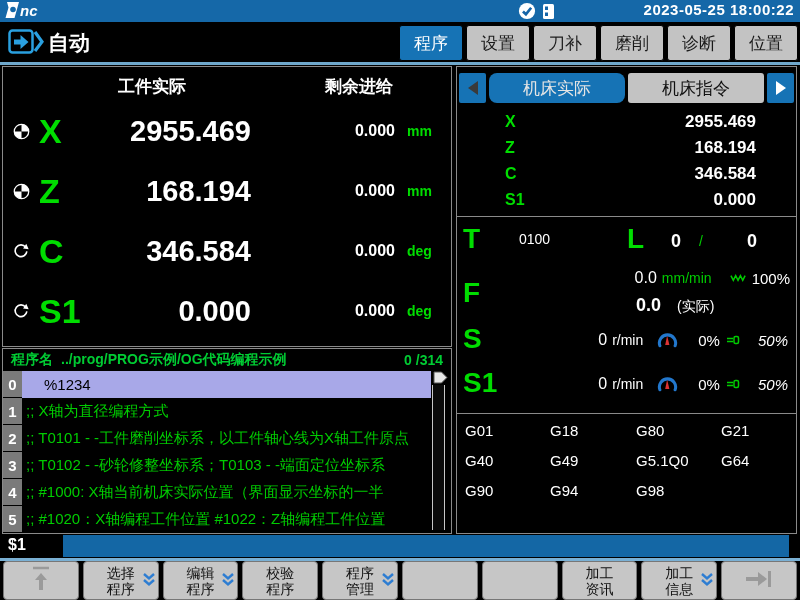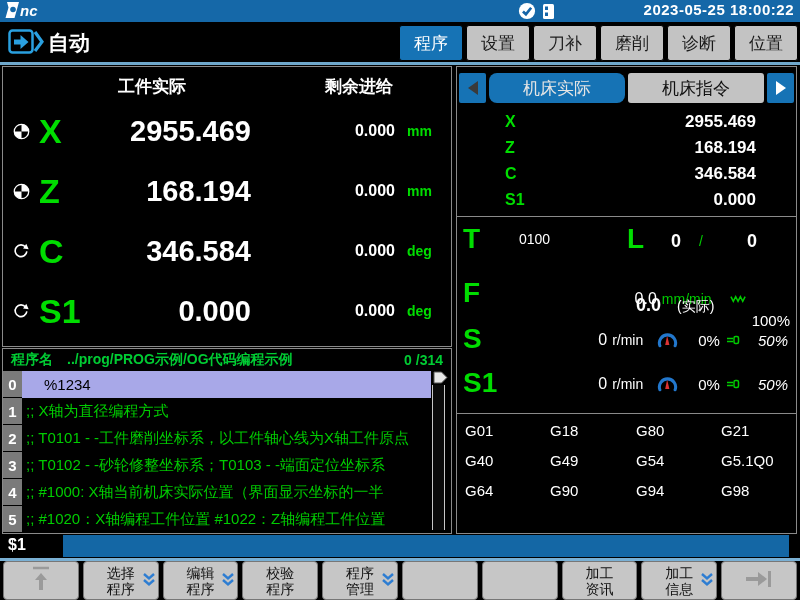--- a/index.html
+++ b/index.html
@@ -30,21 +30,21 @@
   .a-icon{width:36px;padding-left:10px;box-sizing:border-box;display:flex;align-items:center;}
   .a-label{width:64px;color:#00DD00;font-size:34px;font-weight:bold;line-height:1;}
   .a-value{width:148px;color:#fff;font-size:29px;font-weight:bold;text-align:right;}
   .a-rem{flex:1;color:#fff;font-size:16px;font-weight:bold;text-align:right;}
   .a-unit{width:56px;color:#00DD00;font-size:14px;font-weight:bold;padding-left:12px;box-sizing:border-box;}
   
   .program-panel{position:absolute;left:2px;top:348px;width:450px;height:186px;background:#000;
                  border:1px solid #8a8a8a;box-sizing:border-box;}
   .prog-header{height:22px;display:flex;align-items:center;color:#00CC33;font-weight:bold;
                font-size:14px;padding:0 8px;white-space:nowrap;}
-  .prog-header .p-label{margin-right:14px;text-align:center;}
+  .prog-header .p-label{margin-right:8px;text-align:center;}
   .prog-header .p-path{flex:1;overflow:hidden;}
   .prog-header .p-pos{margin-left:4px;}
   .prog-lines{position:relative;height:162px;overflow:hidden;}
   .line{display:flex;height:27px;align-items:stretch;}
   .gutter{width:19px;background:#7a7a7a;color:#fff;font-size:15px;font-weight:bold;
           display:flex;align-items:center;justify-content:center;border-bottom:1px solid #000;box-sizing:border-box;}
   .ltext{width:409px;color:#00CC00;font-size:15px;display:flex;align-items:center;padding-left:4px;
          white-space:nowrap;overflow:hidden;box-sizing:border-box;}
   .line.hl .ltext{background:#A8A8E8;color:#000;box-shadow:0 -2px 0 #4466DD;padding-left:22px;}
   .prog-scroll{position:absolute;right:6px;top:14px;bottom:3px;width:11px;background:#0a0a0a;
@@ -70,21 +70,21 @@
   .t-num{position:absolute;left:62px;top:14px;color:#fff;font-size:14px;font-weight:normal;}
   .l-label{position:absolute;left:170px;top:8px;}
   .l-cur{position:absolute;left:214px;top:14px;color:#fff;font-size:18px;font-weight:bold;}
   .l-sep{position:absolute;left:242px;top:16px;color:#00CC00;font-size:14px;}
   .l-tot{position:absolute;left:290px;top:14px;color:#fff;font-size:18px;font-weight:bold;}
   .f-label{position:absolute;left:6px;top:62px;}
   .f-line1{position:absolute;right:6px;top:52px;display:flex;align-items:center;}
   .f-val{color:#fff;font-size:16px;}
   .f-unit{color:#00CC00;font-size:14px;margin-left:5px;}
   .f-zig{margin-left:18px;display:flex;align-items:center;}
-  .f-ovr{color:#fff;font-size:15px;margin-left:5px;margin-top:43px;}
+  .f-ovr{color:#fff;font-size:15px;margin-left:5px;}
   .f-line2{position:absolute;left:179px;top:78px;display:flex;align-items:baseline;}
   .f-act{color:#fff;font-size:18px;font-weight:bold;}
   .f-actlabel{color:#fff;font-size:14px;margin-left:16px;}
   .s-row{position:absolute;left:0;right:0;height:44px;}
   .s-row.s1row{top:148px;} .s-row.s0row{top:104px;}
   .s-label{position:absolute;left:6px;top:4px;}
   .s-data{position:absolute;right:8px;top:10px;display:flex;align-items:center;}
   .s-val{color:#fff;font-size:16px;}
   .s-unit{color:#ffffff;font-size:14px;margin-left:5px;}
   .s-gauge{margin-left:14px;display:flex;align-items:center;}
@@ -362,21 +362,20 @@
     </div>
     <div class="m-div"></div>
 
     <div class="m-gcodes">
       <span class="gcode">G01</span>
       <span class="gcode">G18</span>
       <span class="gcode">G80</span>
       <span class="gcode">G21</span>
       <span class="gcode">G40</span>
       <span class="gcode">G49</span>
-      <span class="gcode">G54</span>
       <span class="gcode">G5.1Q0</span>
       <span class="gcode">G64</span>
       <span class="gcode">G90</span>
       <span class="gcode">G94</span>
       <span class="gcode">G98</span>
     </div>
   </div>
 
   <div class="cmdline">
     <span class="channel">$1</span>

